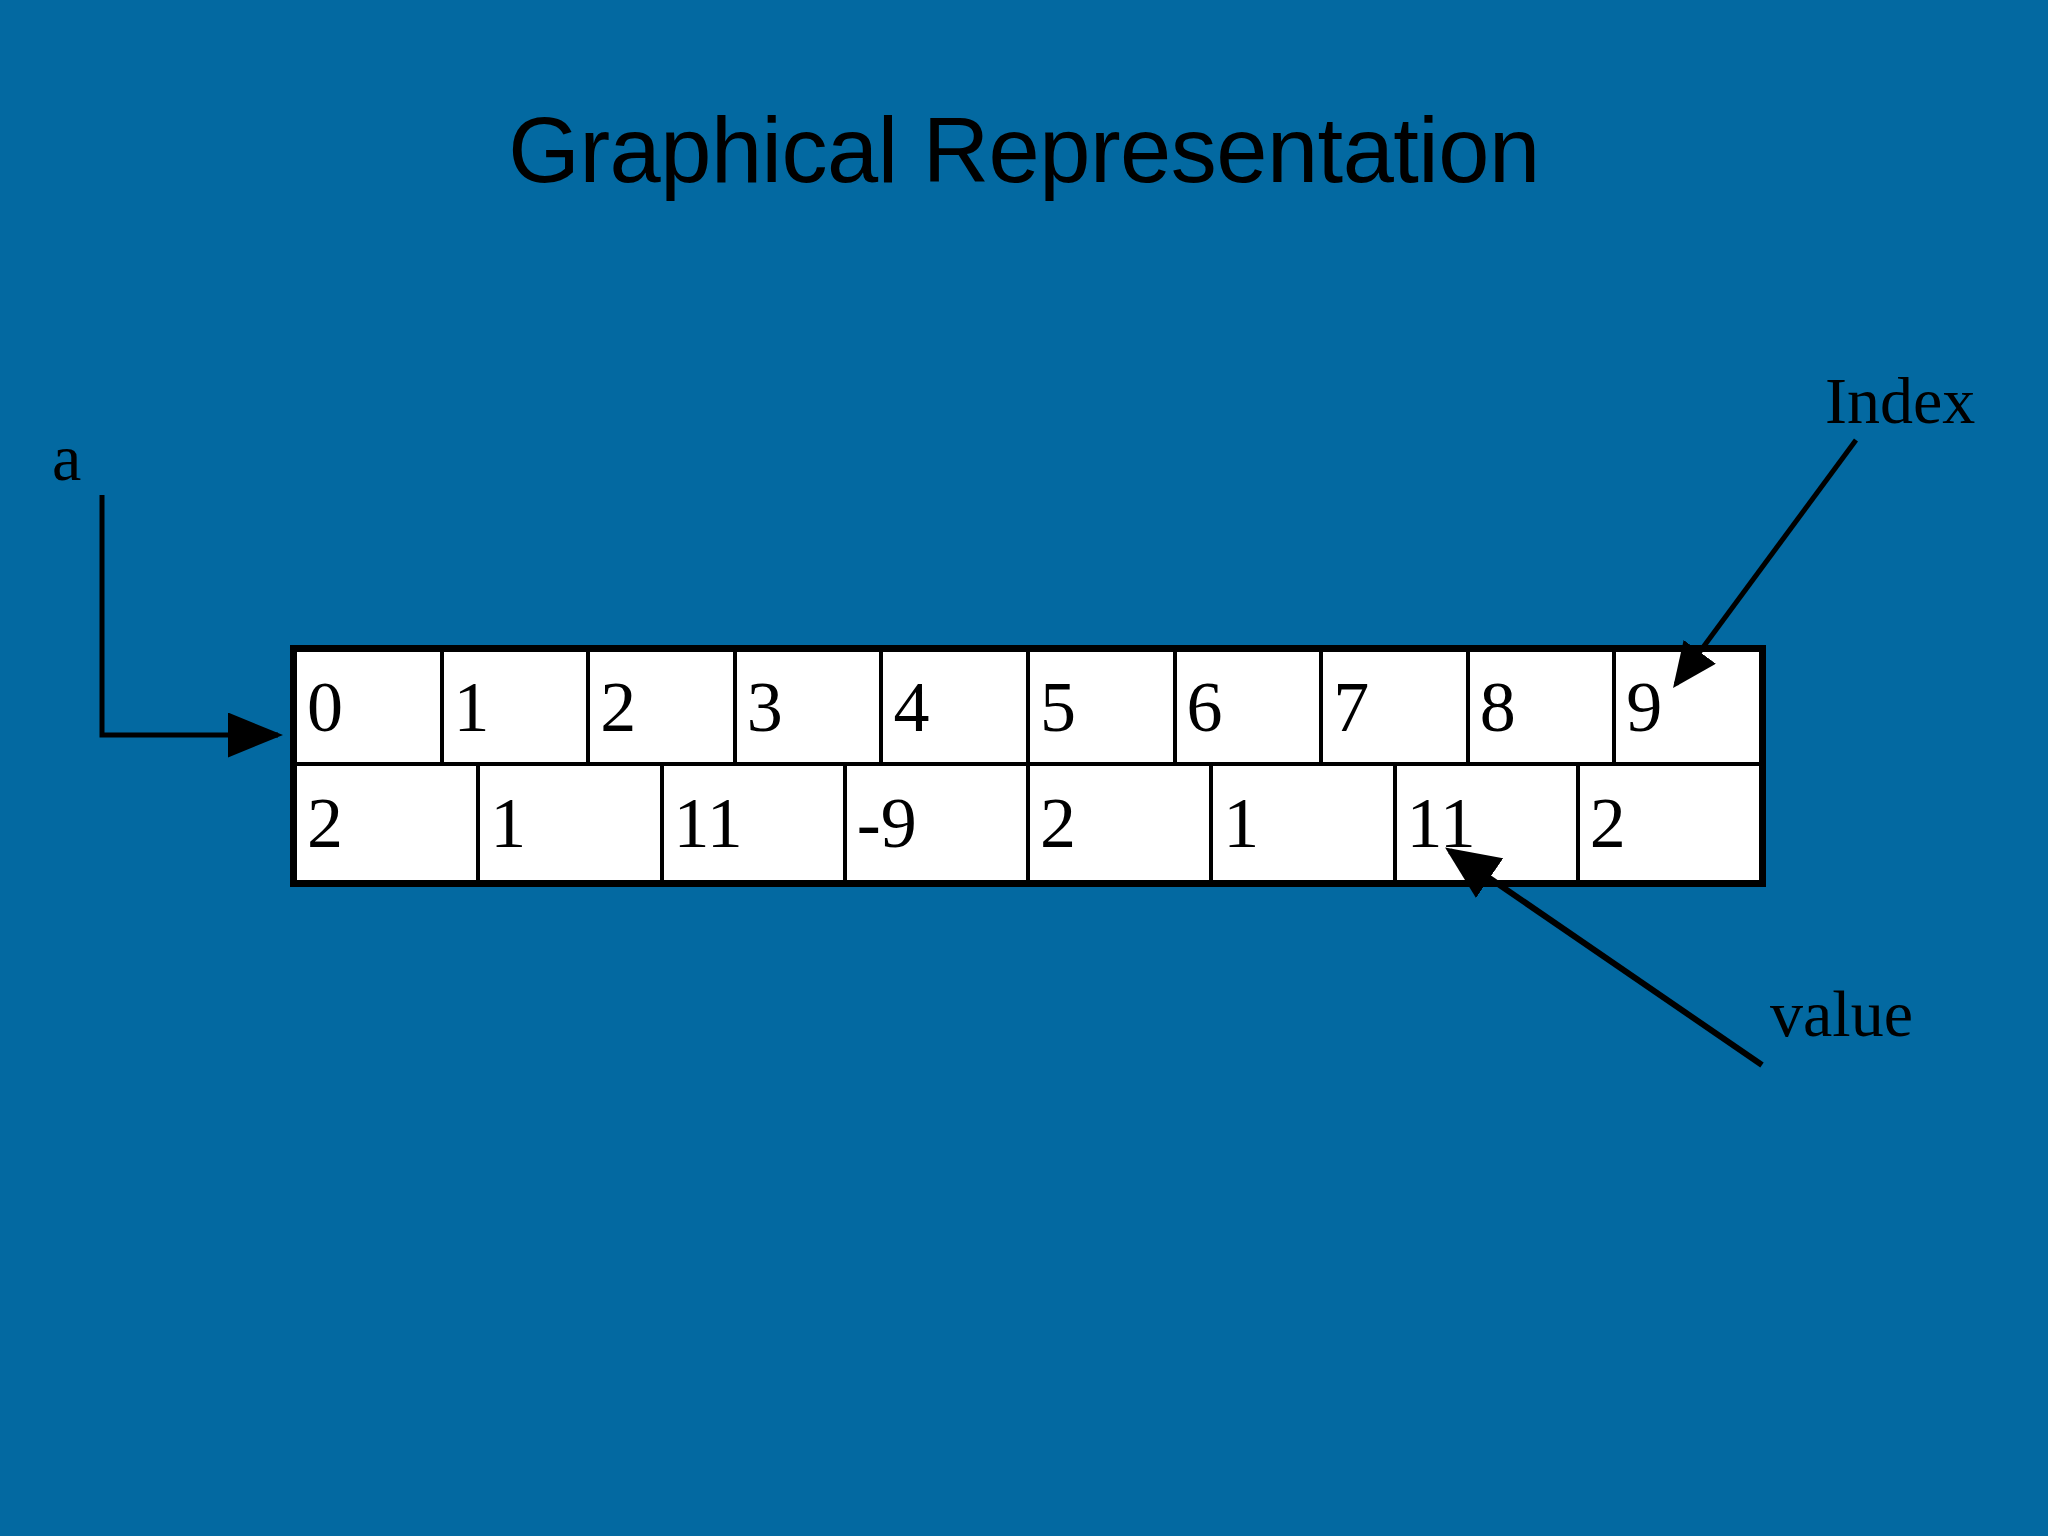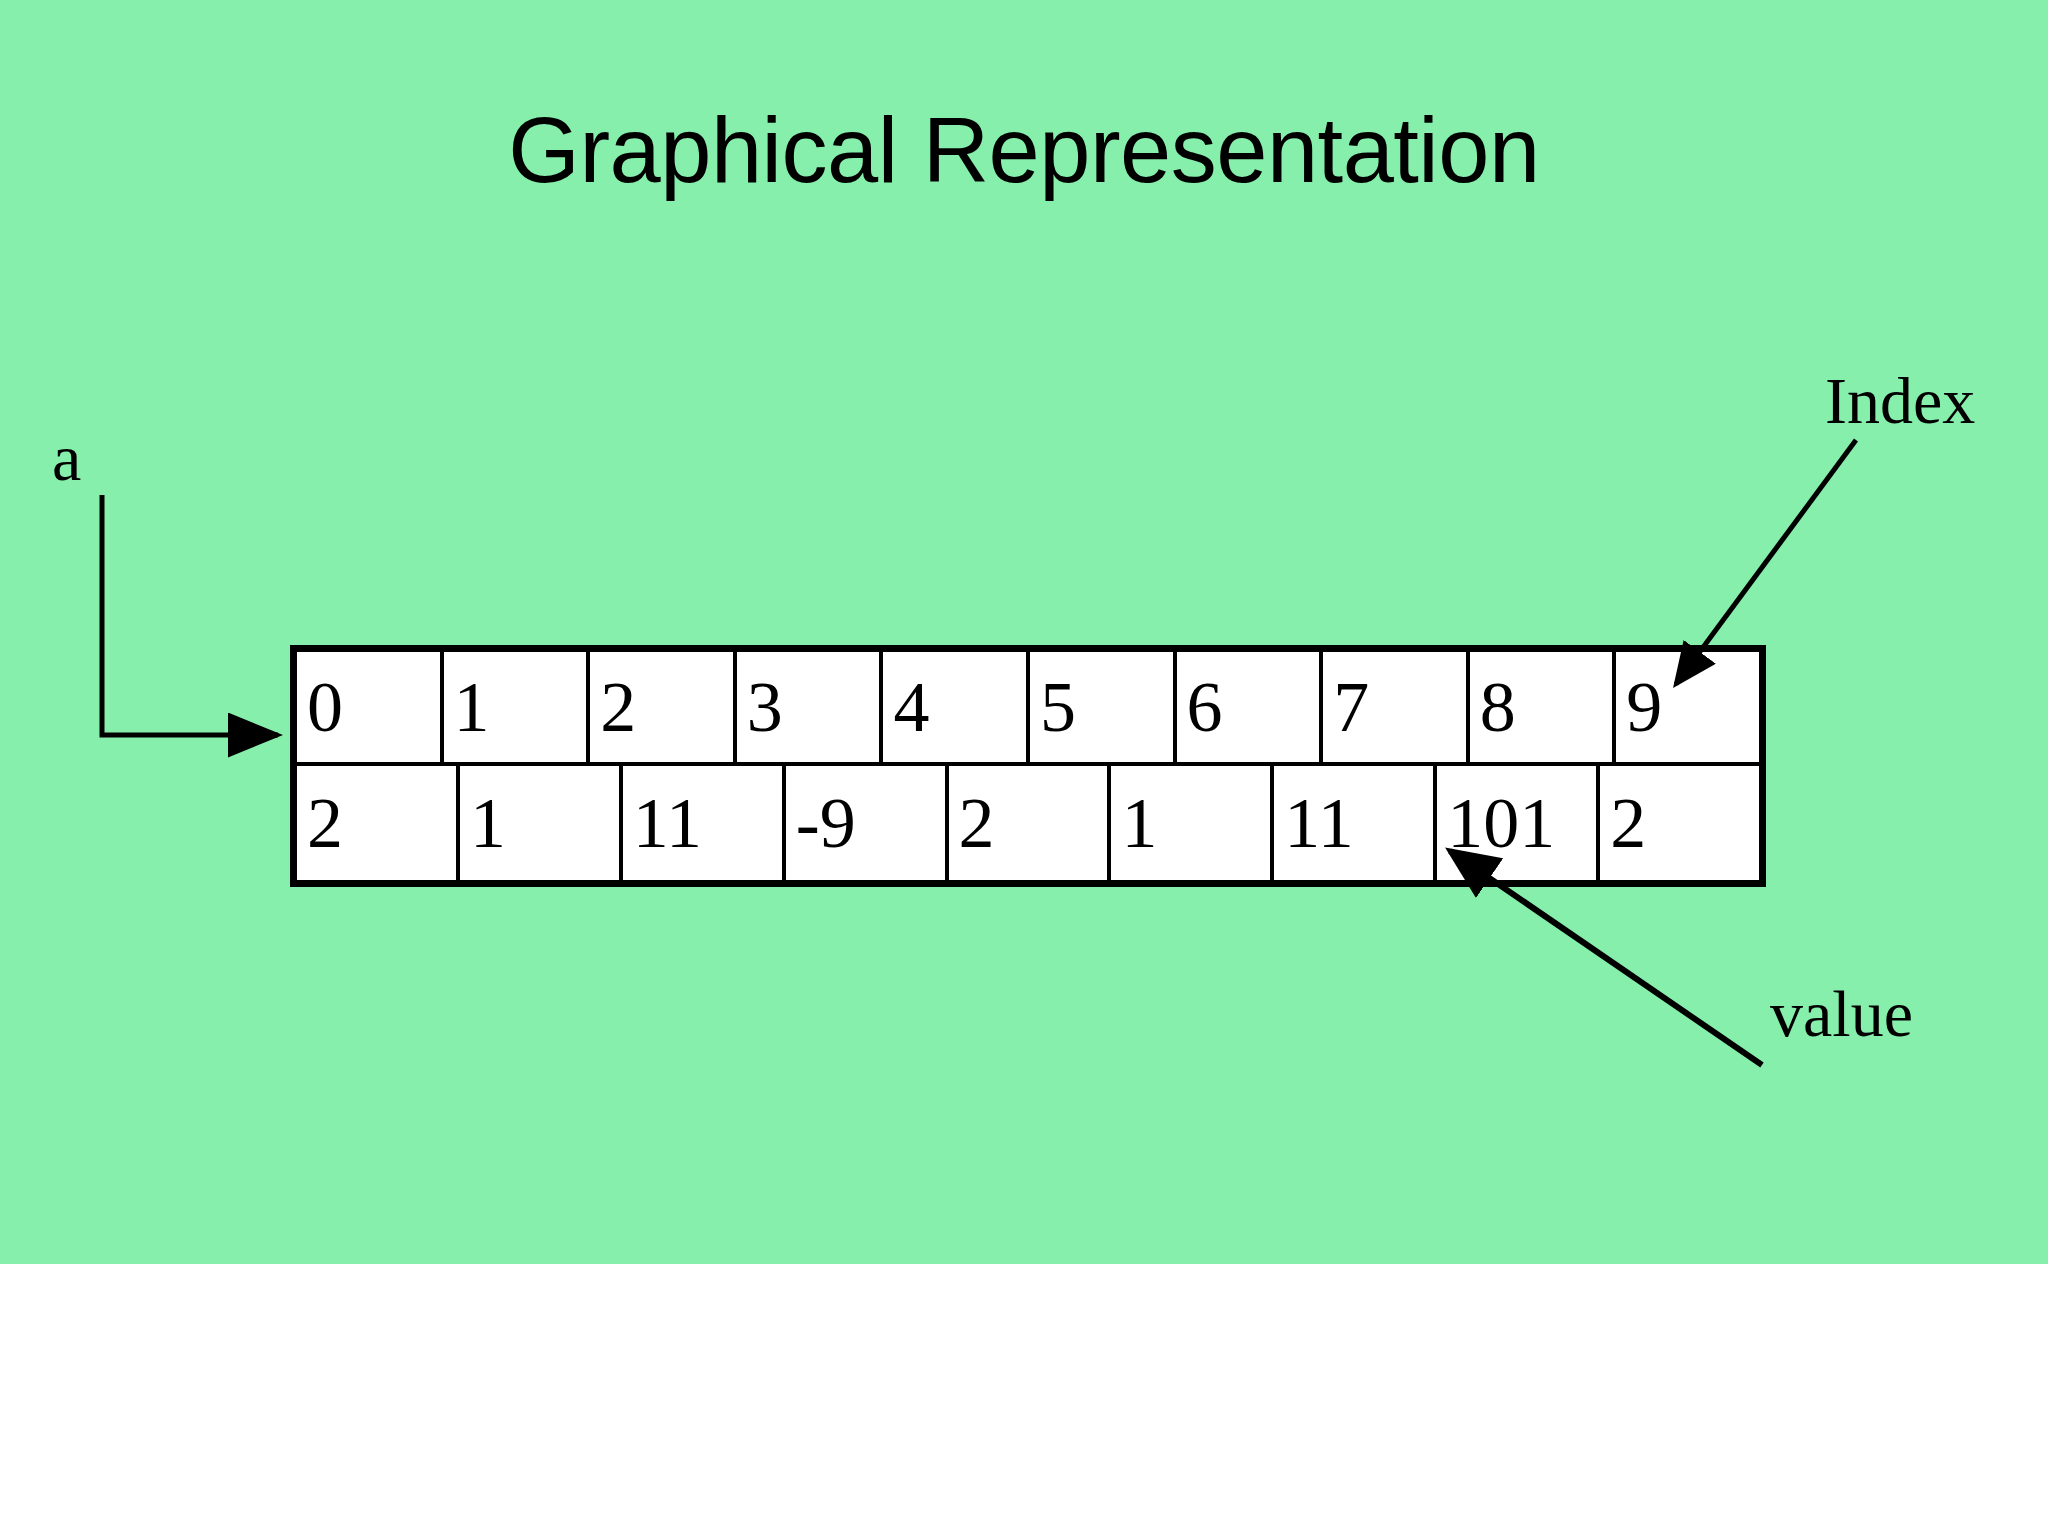--- a/index.html
+++ b/index.html
@@ -3,22 +3,22 @@
 <meta charset="utf-8">
 <style>
   html, body {
     margin: 0;
     padding: 0;
     background: #ffffff;
   }
   #slide {
     position: relative;
     width: 2048px;
-    height: 1264px;
-    background: #86efac;
+    height: 1536px;
+    background: #0369a1;
     overflow: hidden;
     font-family: "Liberation Serif", serif;
   }
 
   
   #slide-title {
     position: absolute;
     left: 0;
     top: 104px;
     width: 2048px;
@@ -122,21 +122,20 @@
     </div>
 
     <div class="array-row value-row">
       <div class="array-cell">2</div>
       <div class="array-cell">1</div>
       <div class="array-cell">11</div>
       <div class="array-cell">-9</div>
       <div class="array-cell">2</div>
       <div class="array-cell">1</div>
       <div class="array-cell">11</div>
-      <div class="array-cell">101</div>
       <div class="array-cell">2</div>
     </div>
 
   </div>
 
   <svg id="connectors" viewBox="0 0 2048 1536">
     <defs>
       <marker id="arrowhead-thin" markerWidth="11" markerHeight="9" refX="10" refY="4.5" orient="auto" markerUnits="strokeWidth">
         <path d="M0,0 L11,4.5 L0,9 Z" fill="#000000"></path>
       </marker>

